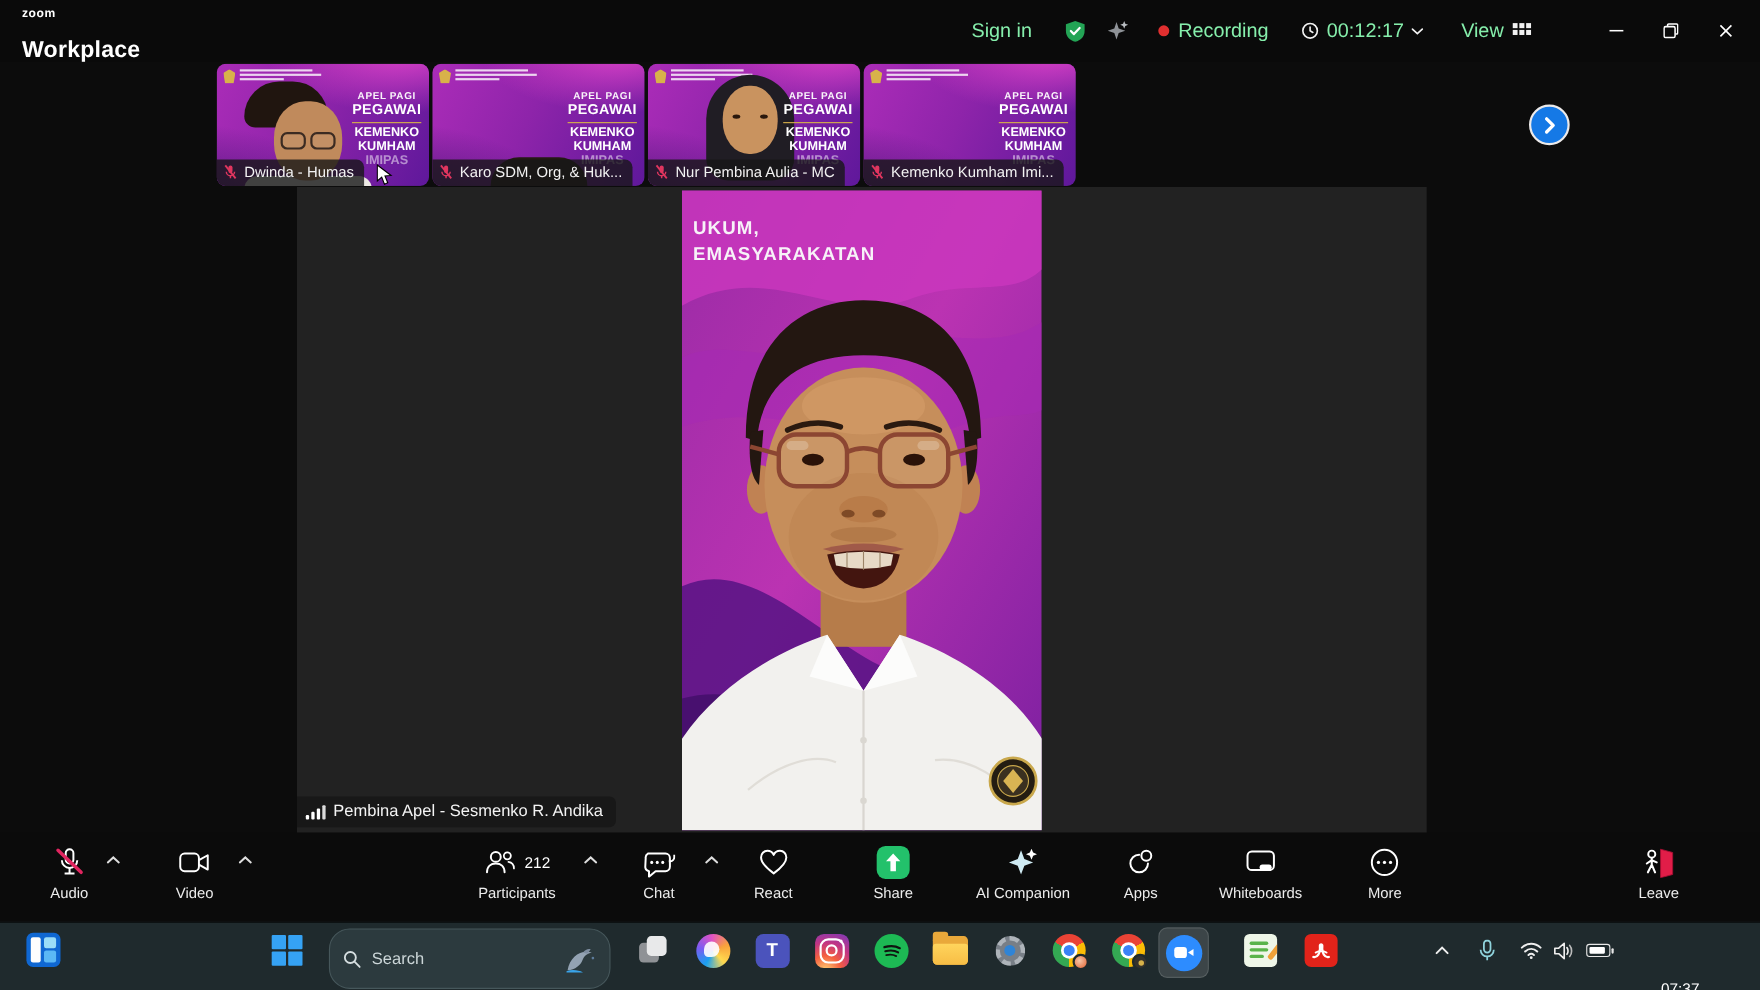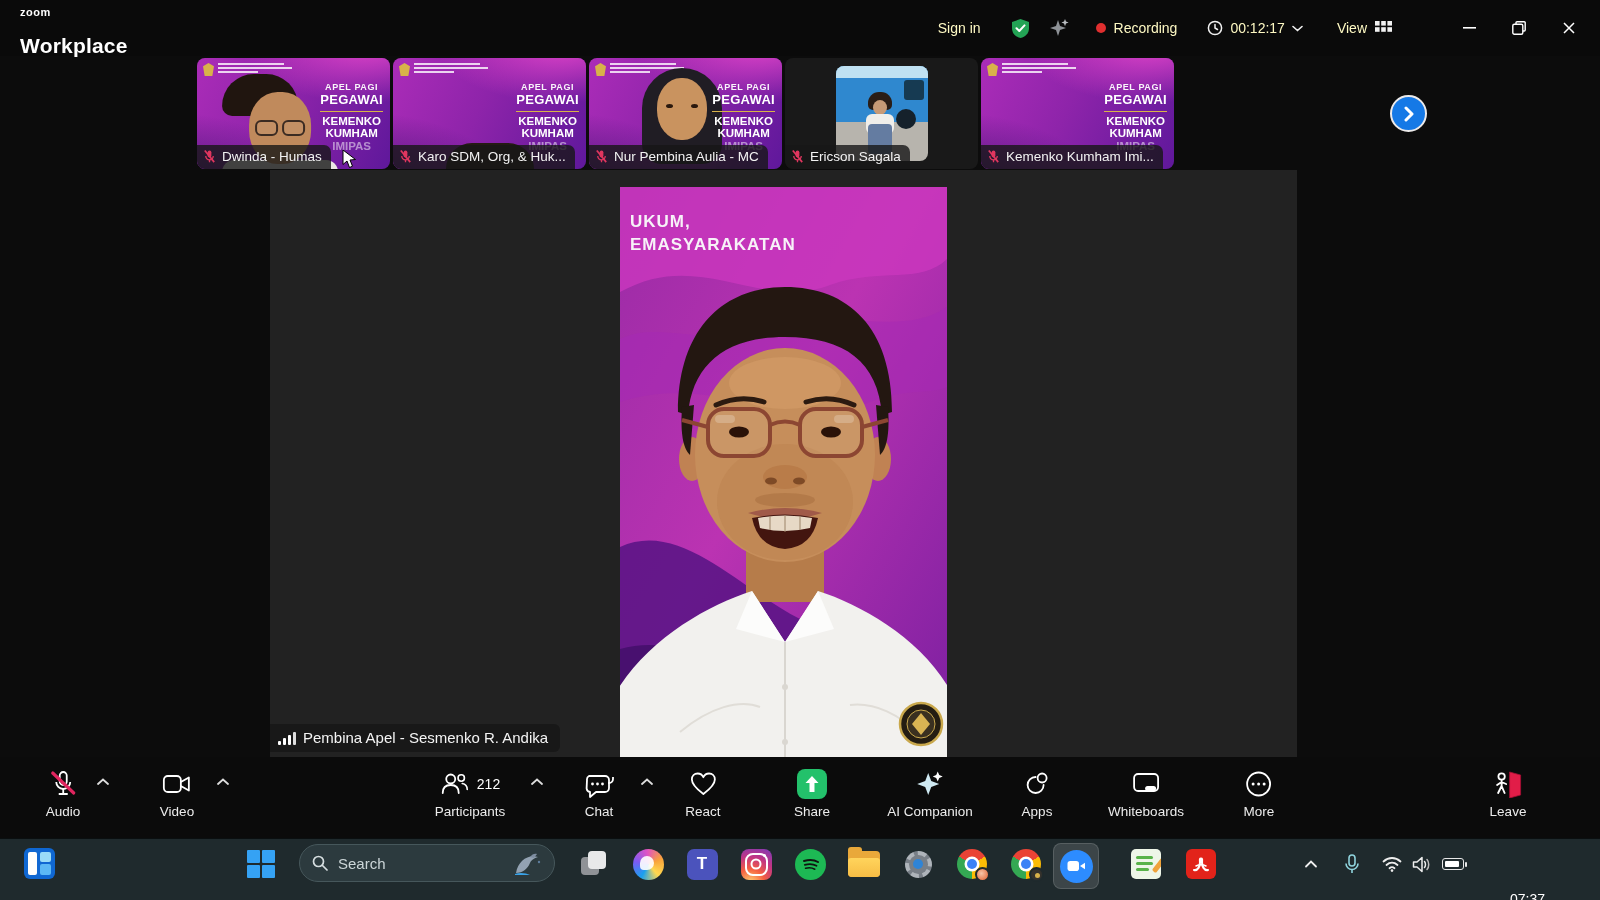--- a/index.html
+++ b/index.html
@@ -8,21 +8,21 @@
     position:relative; width:1600px; height:900px; overflow:hidden;
     background:#0c0c0c; color:#fff;
     font-family:"Liberation Sans", sans-serif;
   }
   
   .titlebar { position:absolute; top:0; left:0; width:1600px; height:56px; background:#0a0a0a; }
   .brand { position:absolute; left:20px; top:7px; line-height:1; }
   .brand .bt { font-size:11px; font-weight:bold; letter-spacing:.5px; }
   .brand .bb { font-size:21px; font-weight:bold; margin-top:17px; letter-spacing:.2px; }
   .tb-right { position:absolute; right:14px; top:0; height:56px; display:flex; align-items:center; }
-  .tb-item { display:flex; align-items:center; color:#fef9c3; font-size:14px; }
+  .tb-item { display:flex; align-items:center; color:#86efac; font-size:18px; }
   .signin { margin-right:30px; cursor:default; }
   .ico-gap { margin-right:20px; display:flex; align-items:center; }
   .rec { margin-right:30px; gap:8px; }
   .recdot { width:10px; height:10px; border-radius:50%; background:#e02f2f; }
   .timer { margin-right:34px; gap:7px; }
   .viewg { margin-right:44px; gap:8px; }
   .winbtn { width:34px; height:30px; display:flex; align-items:center; justify-content:center; margin-left:16px; }
   
   .strip { position:absolute; top:58px; left:197px; display:flex; gap:3px; }
   .vtile { position:relative; width:193px; height:111px; border-radius:8px; overflow:hidden; background:#191919; flex:none; }
@@ -71,21 +71,21 @@
   .photo5 .bus .wheel{ position:absolute; bottom:-7px; right:12px; width:20px; height:20px; background:#15212b; border-radius:50%; }
   .photo5 .kid-hair { position:absolute; top:26px; left:32px; width:24px; height:18px; background:#2a1d16; border-radius:11px 11px 5px 5px; }
   .photo5 .kid-face { position:absolute; top:34px; left:37px; width:14px; height:15px; background:#c79a76; border-radius:50%; }
   .photo5 .kid-top  { position:absolute; top:48px; left:30px; width:28px; height:20px; background:#efeeea; border-radius:6px; }
   .photo5 .kid-ovr  { position:absolute; top:58px; left:32px; width:24px; height:30px; background:#647ca1; border-radius:4px; }
   .nextbtn { position:absolute; left:1390px; top:95px; width:37px; height:37px; border-radius:50%;
     background:#1579e6; border:2.5px solid #eceaea; display:flex; align-items:center; justify-content:center; }
   .cursor { position:absolute; left:342px; top:149px; z-index:9; }
   
   .stage { position:absolute; left:270px; top:170px; width:1027px; height:587px; background:#222; }
-  .mainvideo { position:absolute; left:350px; top:17px; width:342px; height:582px; overflow:hidden; }
+  .mainvideo { position:absolute; left:350px; top:3px; width:342px; height:582px; overflow:hidden; }
   .stagepill { position:absolute; left:0; bottom:5px; display:flex; align-items:center; gap:7px;
     background:rgba(22,22,22,.85); padding:5px 12px 6px 8px; border-radius:0 6px 6px 0;
     font-size:15px; color:#f4f4f4; white-space:nowrap; }
   .sigbars { display:flex; align-items:flex-end; gap:2px; height:14px; }
   .sigbars i { display:block; width:3px; background:#fff; border-radius:1px; }
   
   .toolbar { position:absolute; left:0; top:757px; width:1600px; height:81px; background:#0b0b0b; }
   .titem { position:absolute; top:11px; transform:translateX(-50%); display:flex; flex-direction:column; align-items:center;
     color:#ececec; font-size:13.5px; cursor:default; }
   .ticon { height:32px; display:flex; align-items:center; gap:7px; }
@@ -95,21 +95,21 @@
   .cnt { font-size:14px; color:#fff; }
   
   .taskbar { position:absolute; left:0; top:838px; width:1600px; height:62px; background:#1f2a2d; border-top:1px solid #0a0f10; }
   .tbicon { position:absolute; top:8px; transform:translateX(-50%); width:34px; height:34px; display:flex; align-items:center; justify-content:center; }
   .widgets { position:absolute; left:24px; top:9px; width:31px; height:31px; border-radius:6px; background:#0f67d2; overflow:hidden; }
   .widgets .w1 { position:absolute; left:4px; top:4px; width:9px; height:23px; background:#fdfdfd; border-radius:2px; }
   .widgets .w2 { position:absolute; left:16px; top:4px; width:11px; height:10px; background:#9adcf8; border-radius:2px; }
   .widgets .w3 { position:absolute; left:16px; top:16px; width:11px; height:11px; background:#5bb8f5; border-radius:2px; }
   .start { position:absolute; left:247px; top:11px; width:28px; height:28px; display:grid; grid-template-columns:13px 13px; grid-template-rows:13px 13px; gap:2px; }
   .start i { background:#35a2f4; border-radius:1px; }
-  .search { position:absolute; left:299px; top:5px; width:256px; height:38px; border-radius:19px;
+  .search { position:absolute; left:299px; top:5px; width:256px; height:55px; border-radius:19px;
     background:#2c3a3e; border:1px solid #46575b; display:flex; align-items:center; padding:0 8px 0 12px; }
   .search .stx { color:#ccd6d8; font-size:15px; margin-left:10px; flex:1; }
   .zoomactive { position:absolute; left:1053px; top:4px; width:46px; height:46px; background:rgba(255,255,255,.13);
     border:1px solid rgba(255,255,255,.14); border-radius:8px; display:flex; align-items:center; justify-content:center; }
   .ig { width:31px; height:31px; border-radius:8px; position:relative;
     background:radial-gradient(circle at 30% 110%, #ffd776 0%, #f56040 35%, #c13584 65%, #833ab4 95%); }
   .ig .cam { position:absolute; inset:4px; border:2px solid #fff; border-radius:8px; }
   .ig .lens { position:absolute; left:50%; top:50%; transform:translate(-50%,-50%); width:11px; height:11px; border:2px solid #fff; border-radius:50%; }
   .ig .dot { position:absolute; right:6px; top:5px; width:3px; height:3px; background:#fff; border-radius:50%; }
   .teams { width:31px; height:31px; border-radius:7px; background:#4b53bc; color:#fff; font-weight:bold; font-size:17px;
@@ -318,42 +318,20 @@
             <rect x="6" y="1.5" width="4" height="7.5" rx="2" fill="#e0365f"></rect>
             <path d="M4 7.5 a4 4 0 0 0 8 0" stroke="#e0365f" stroke-width="1.4" fill="none"></path>
             <line x1="8" y1="11.5" x2="8" y2="14" stroke="#e0365f" stroke-width="1.4"></line>
             <line x1="3" y1="1.5" x2="13" y2="14" stroke="#e0365f" stroke-width="1.8"></line>
           </svg>
         <span>Nur Pembina Aulia - MC</span>
       </div>
     </div>
 
 
-    <div class="vtile">
-      <div class="photo5">
-        <div class="bus">
-            <div class="roof"></div>
-            <div class="win"></div>
-            <div class="wheel"></div>
-          </div>
-        <div class="kid-hair"></div>
-          <div class="kid-face"></div>
-          <div class="kid-top"></div>
-          <div class="kid-ovr"></div>
-      </div>
-      <div class="pill">
-        <svg width="15" height="15" viewBox="0 0 16 16">
-            <rect x="6" y="1.5" width="4" height="7.5" rx="2" fill="#e0365f"></rect>
-            <path d="M4 7.5 a4 4 0 0 0 8 0" stroke="#e0365f" stroke-width="1.4" fill="none"></path>
-            <line x1="8" y1="11.5" x2="8" y2="14" stroke="#e0365f" stroke-width="1.4"></line>
-            <line x1="3" y1="1.5" x2="13" y2="14" stroke="#e0365f" stroke-width="1.8"></line>
-          </svg>
-        <span>Ericson Sagala</span>
-      </div>
-    </div>
 
     <div class="vtile">
       <div class="vbg"></div>
       <div class="emblem">
           <span class="crest"></span>
           <span class="elines">
             <span class="el1"></span>
             <span class="el2"></span>
             <span class="el3"></span>
           </span>

